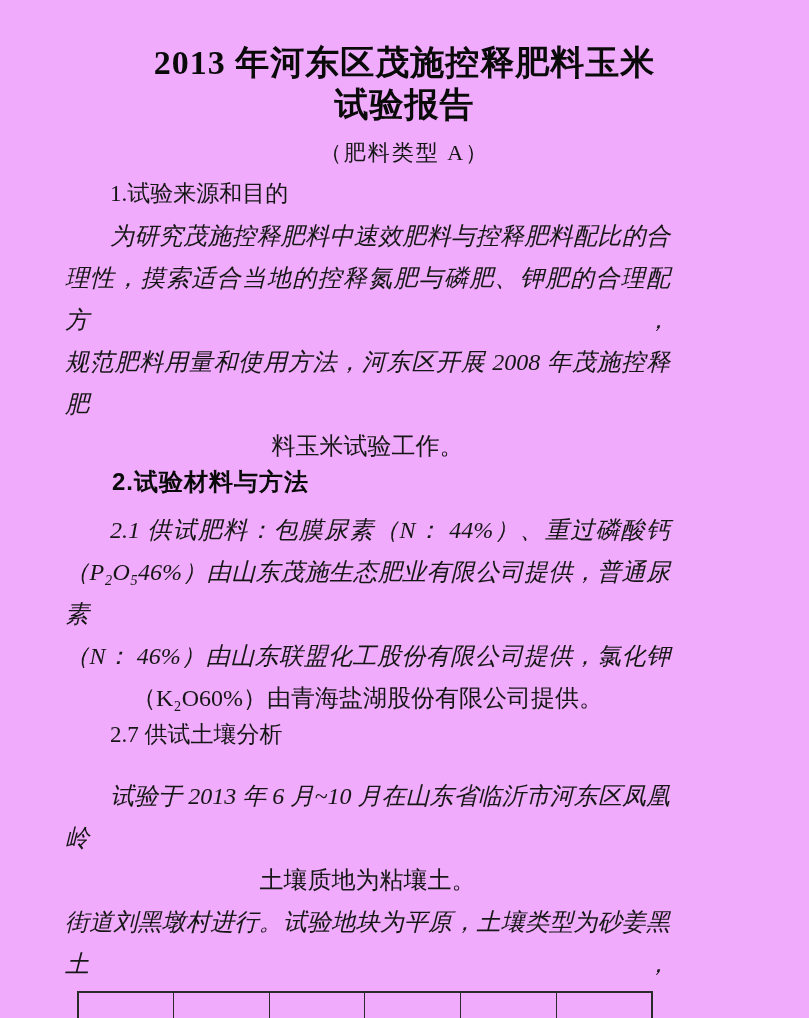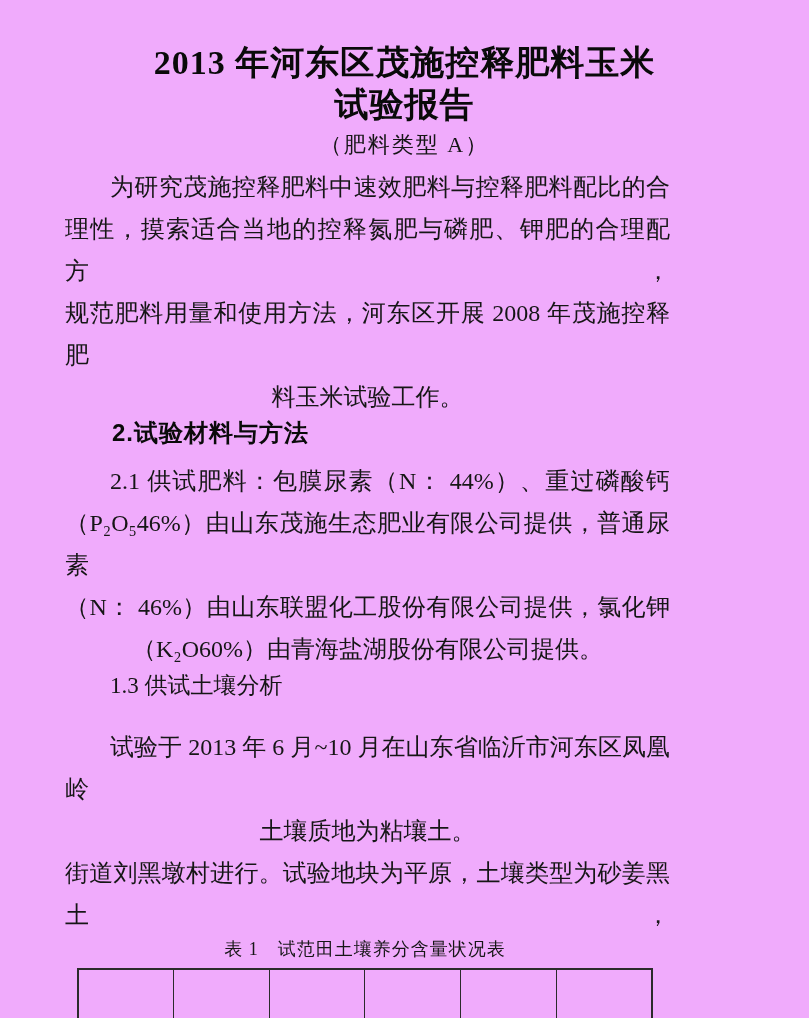--- a/index.html
+++ b/index.html
@@ -18,21 +18,21 @@
     font-weight:bold;
     font-size:34px;
     line-height:42px;
     color:#0a0a0a;
     letter-spacing:1px;
   }
   .subtitle {
     text-align:center;
     font-size:22px;
     line-height:30px;
-    margin-top:4px;
+    margin-top:12px;
     letter-spacing:2px;
   }
   .h-num {
     margin:11px 139px 0 65px;
     font-size:23px;
     line-height:30px;
     text-indent:45px;
   }
   .h-bold {
     margin:0 139px 0 65px;
@@ -52,20 +52,21 @@
     font-size:24px;
     line-height:42px;
     text-align:center;
     white-space:nowrap;
   }
   .line.just {
     white-space:normal;
     text-align:justify;
     text-align-last:justify;
     text-justify:inter-character;
+    font-style:italic;
   }
   .line.indent { text-indent:45px; }
   .h-sub {
     margin:0 139px 0 65px;
     font-size:23px;
     line-height:32px;
     text-indent:45px;
   }
   .caption {
     width:576px;
@@ -102,46 +103,46 @@
 </style>
 </head>
 <body>
 
 <div class="page">
 
   <div class="title">2013 年河东区茂施控释肥料玉米</div>
   <div class="title">试验报告</div>
   <div class="subtitle">（肥料类型 A）</div>
 
+  <div class="h-num">1.试验来源和目的</div>
 
   <div class="para mt6">
     <div class="line just indent">为研究茂施控释肥料中速效肥料与控释肥料配比的合</div>
     <div class="line just">理性，摸索适合当地的控释氮肥与磷肥、钾肥的合理配方，</div>
     <div class="line just">规范肥料用量和使用方法，河东区开展 2008 年茂施控释肥</div>
     <div class="line">料玉米试验工作。</div>
   </div>
 
   <div class="h-bold">2.试验材料与方法</div>
 
   <div class="para mt8">
     <div class="line just indent">2.1 供试肥料：包膜尿素（N： 44%）、重过磷酸钙</div>
     <div class="line just">（P₂O₅46%）由山东茂施生态肥业有限公司提供，普通尿素</div>
     <div class="line just">（N： 46%）由山东联盟化工股份有限公司提供，氯化钾</div>
     <div class="line">（K₂O60%）由青海盐湖股份有限公司提供。</div>
   </div>
 
-  <div class="h-sub">1.3 供试土壤分析</div>
+  <div class="h-sub">2.7 供试土壤分析</div>
 
   <div class="para mt24">
     <div class="line just indent">试验于 2013 年 6 月~10 月在山东省临沂市河东区凤凰岭</div>
     <div class="line">土壤质地为粘壤土。</div>
     <div class="line just">街道刘黑墩村进行。试验地块为平原，土壤类型为砂姜黑土，</div>
   </div>
 
-  <div class="caption">表 1　试范田土壤养分含量状况表</div>
 
   <table class="soil">
     <tbody>
       <tr>
         <th>
           <div class="thwrap single"></div>
         </th>
         <th>
           <div class="thwrap single"></div>
         </th>

